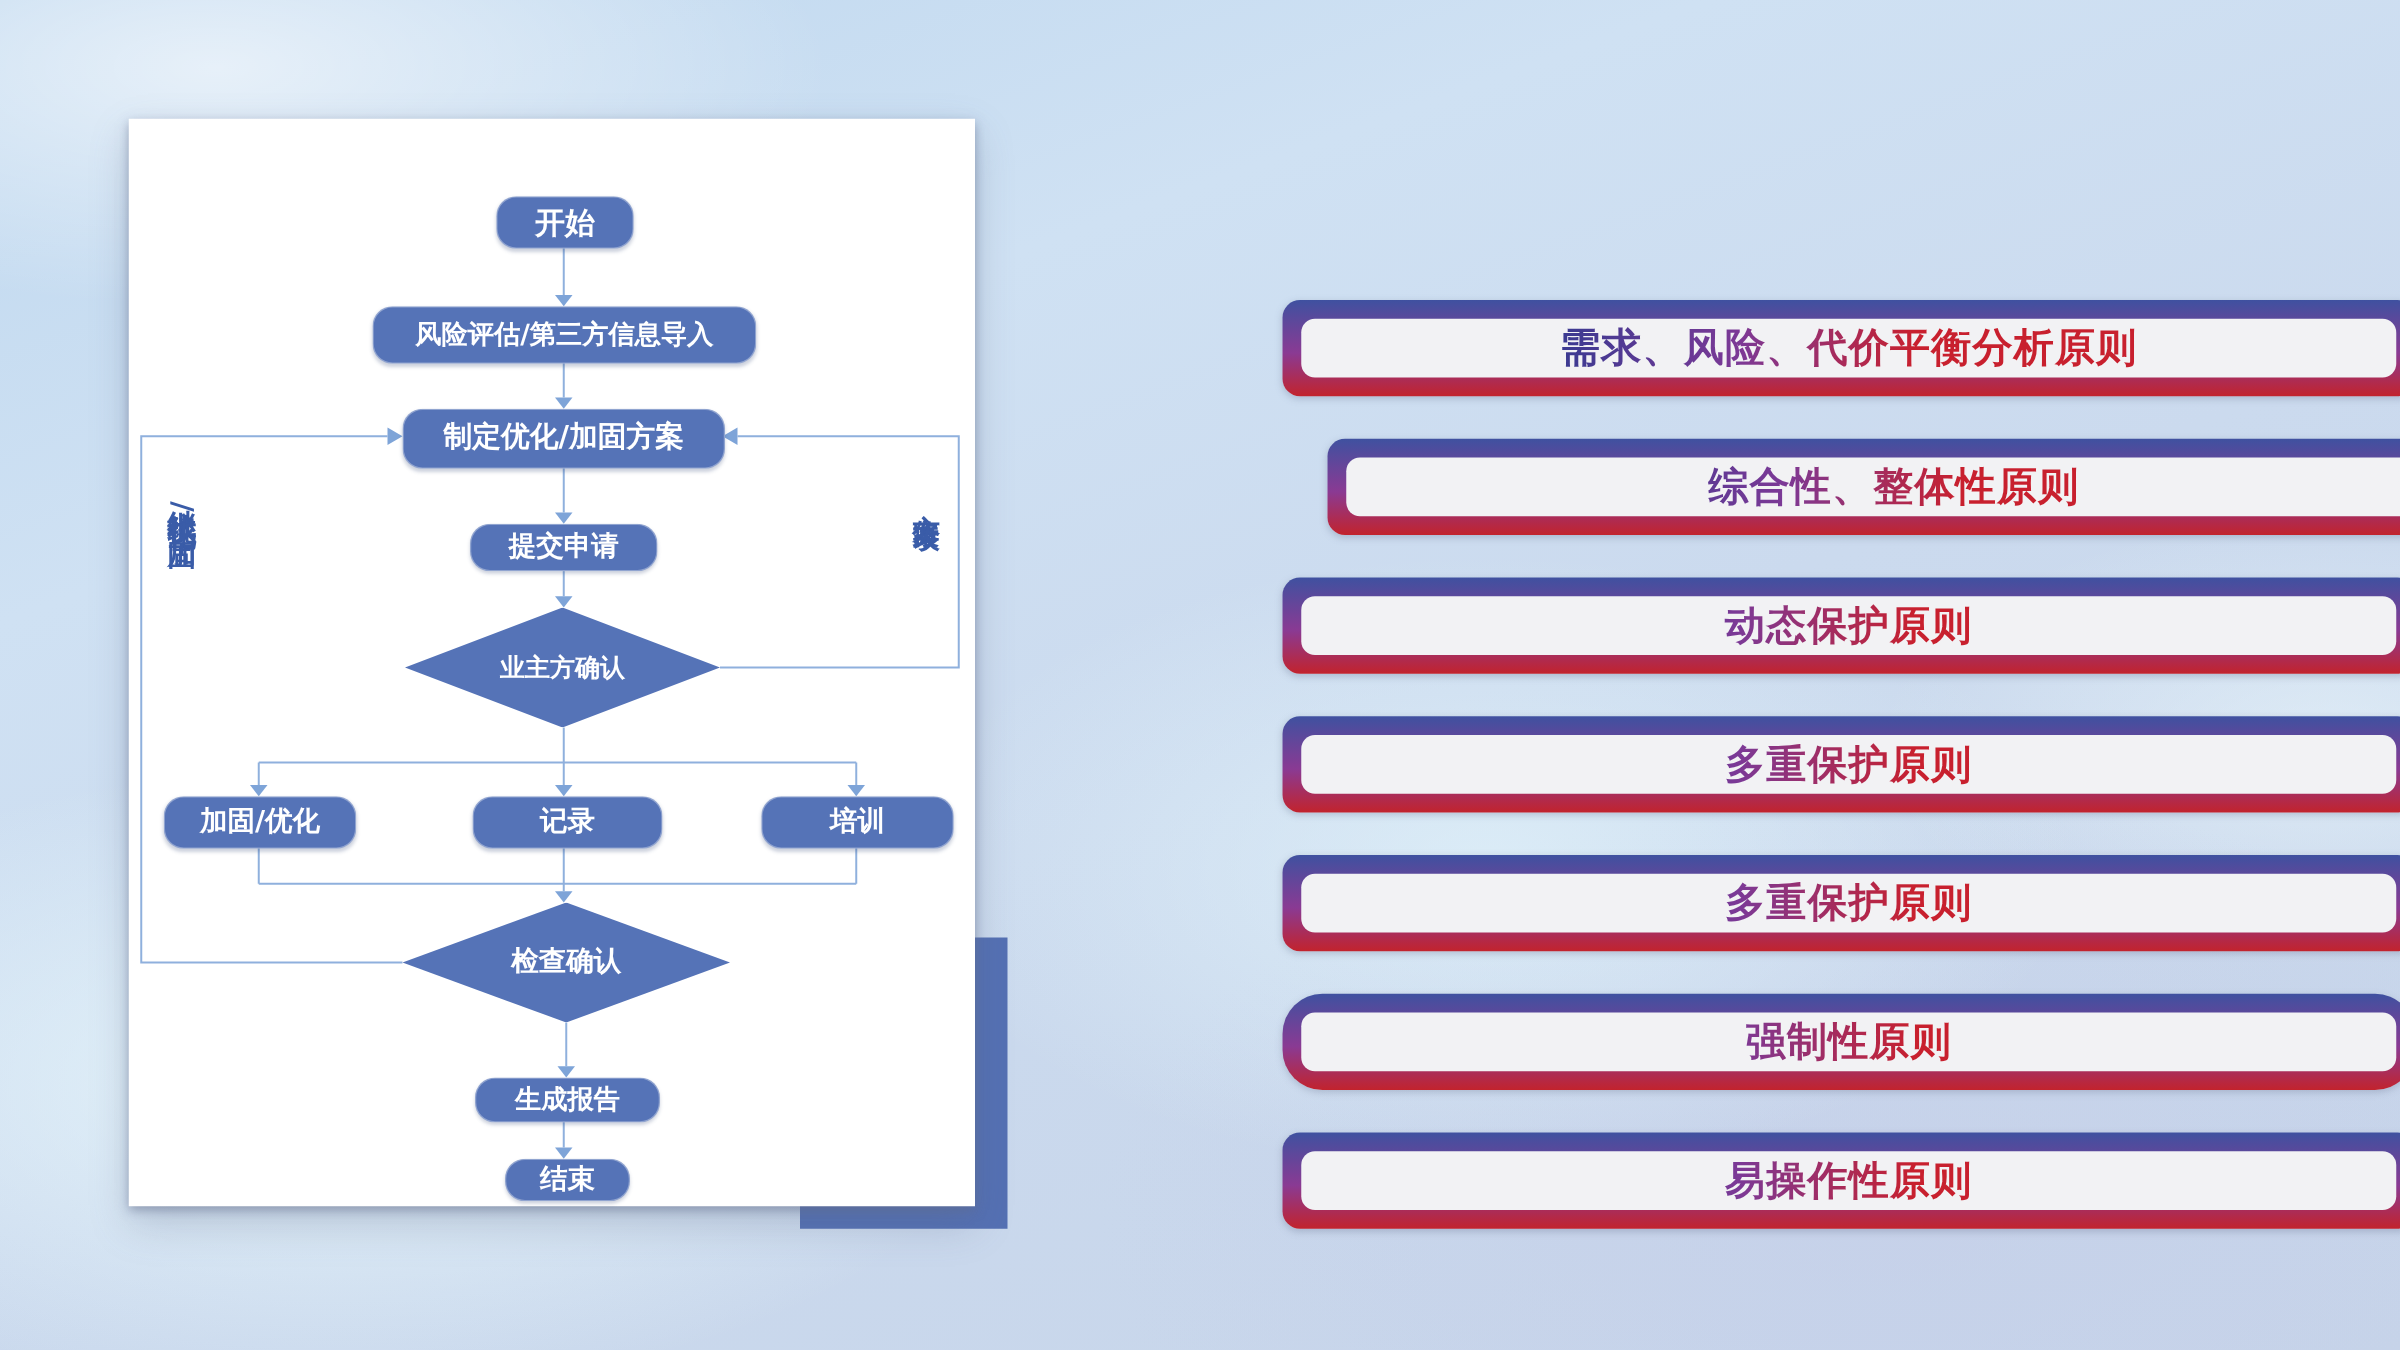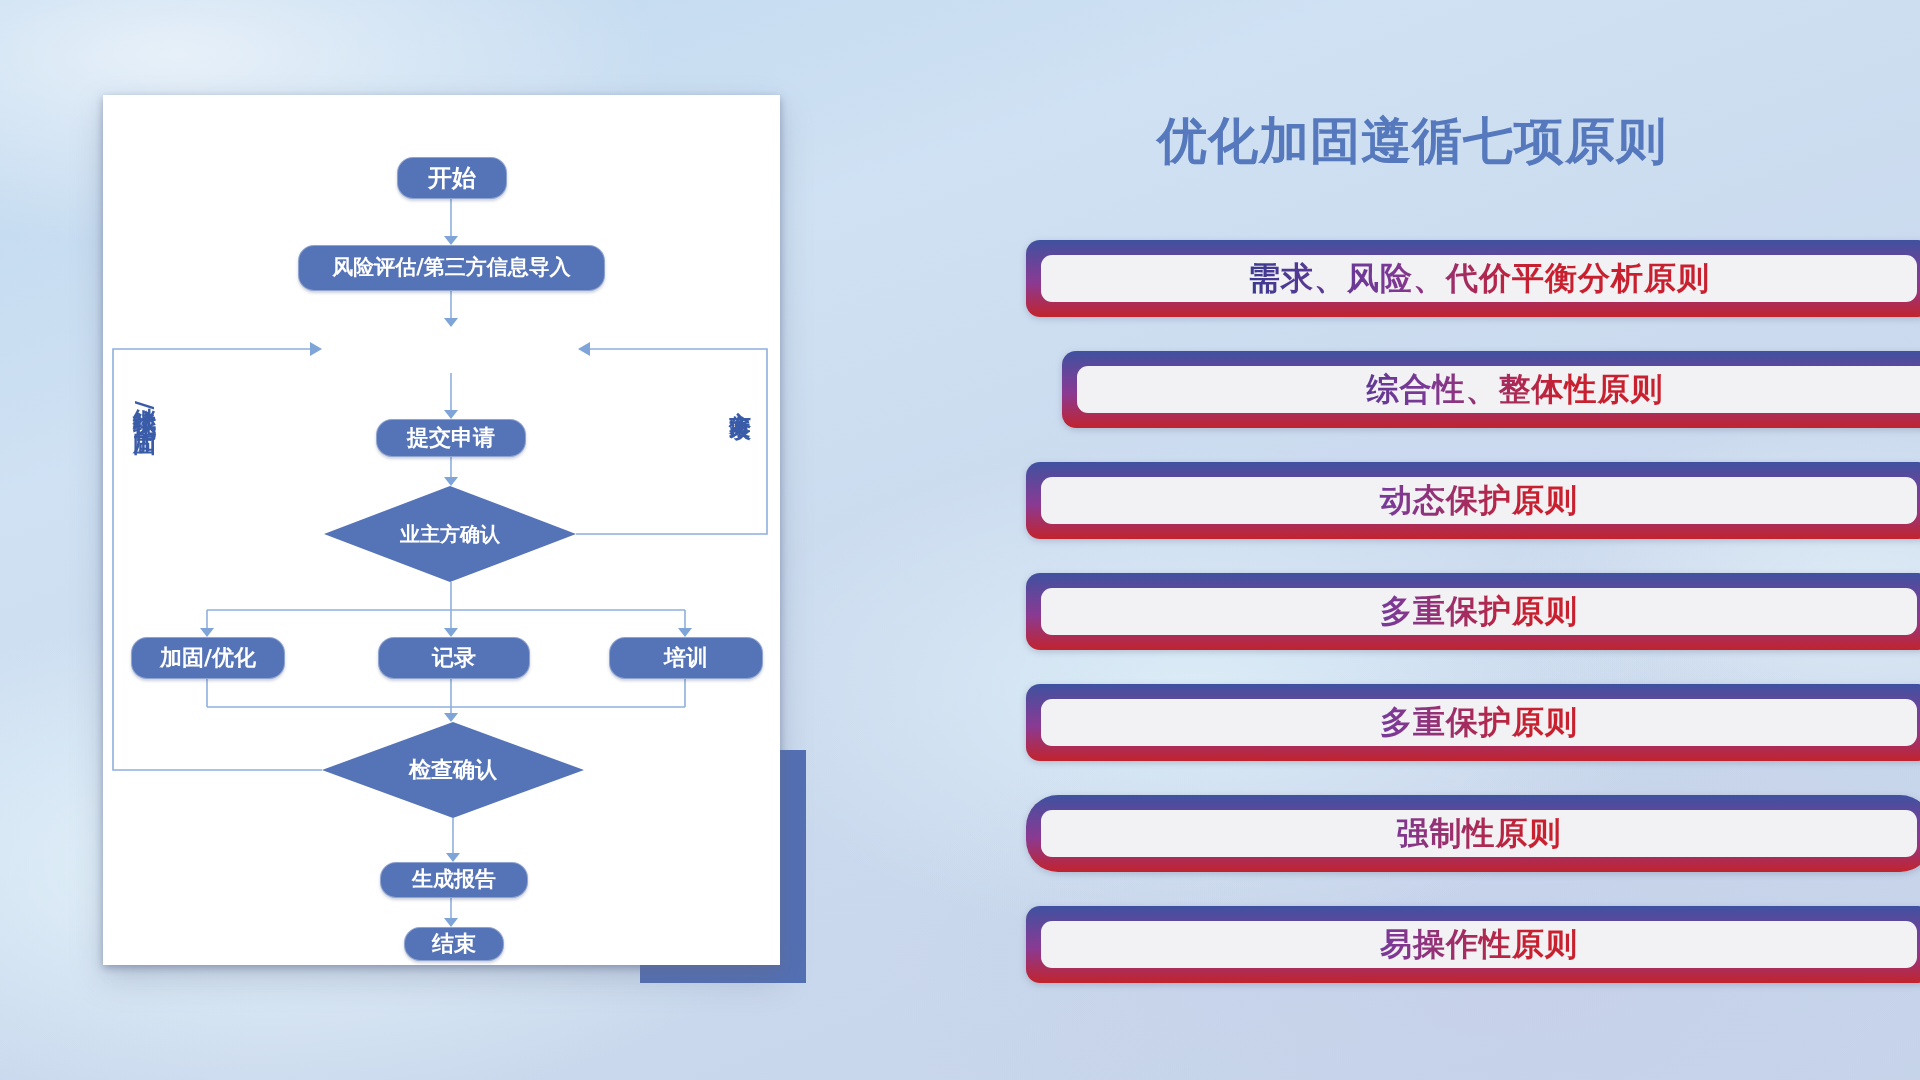--- a/index.html
+++ b/index.html
@@ -96,20 +96,21 @@
         <polygon points="341,823 355,823 348,832"></polygon>
         <polygon points="487,247 487,261 475,254"></polygon>
         <polygon points="207,247 207,261 219,254"></polygon>
       </g>
     </svg>
 
     <div class="node box" style="left:294px;top:62px;width:108px;height:40px;font-size:24px;">开始</div>
 
     <div class="node box" style="left:195px;top:150px;width:305px;height:44px;font-size:21px;">风险评估/第三方信息导入</div>
 
+    <div class="node box" style="left:219px;top:232px;width:256px;height:46px;font-size:23px;">制定优化/加固方案</div>
 
     <div class="node box" style="left:273px;top:324px;width:148px;height:36px;font-size:22px;">提交申请</div>
 
     <div class="node diamond" style="left:221px;top:391px;width:252px;height:96px;font-size:20px;">业主方确认</div>
 
     <div class="node box" style="left:28px;top:542px;width:152px;height:40px;font-size:22px;">加固/优化</div>
 
     <div class="node box" style="left:275px;top:542px;width:150px;height:40px;font-size:22px;">记录</div>
 
     <div class="node box" style="left:506px;top:542px;width:152px;height:40px;font-size:22px;">培训</div>
@@ -119,21 +120,20 @@
     <div class="node box" style="left:277px;top:767px;width:146px;height:34px;font-size:21px;">生成报告</div>
 
     <div class="node box" style="left:301px;top:832px;width:98px;height:32px;font-size:22px;">结束</div>
 
     <div class="vlabel" style="left:30px;top:294px;font-size:23px;">继续优化/加固</div>
 
     <div class="vlabel" style="left:626px;top:298px;font-size:22px;">方案修改</div>
 
   </section>
 
-  <h1 class="page-title">优化加固遵循七项原则</h1>
 
   <section class="principles">
     <div class="p-item" style="top:0px;">
       <div class="p-inner">
           <span class="p-text">需求、风险、代价平衡分析原则</span>
         </div>
     </div>
     <div class="p-item" style="top:111px;margin-left:36px;">
       <div class="p-inner">
           <span class="p-text">综合性、整体性原则</span>

